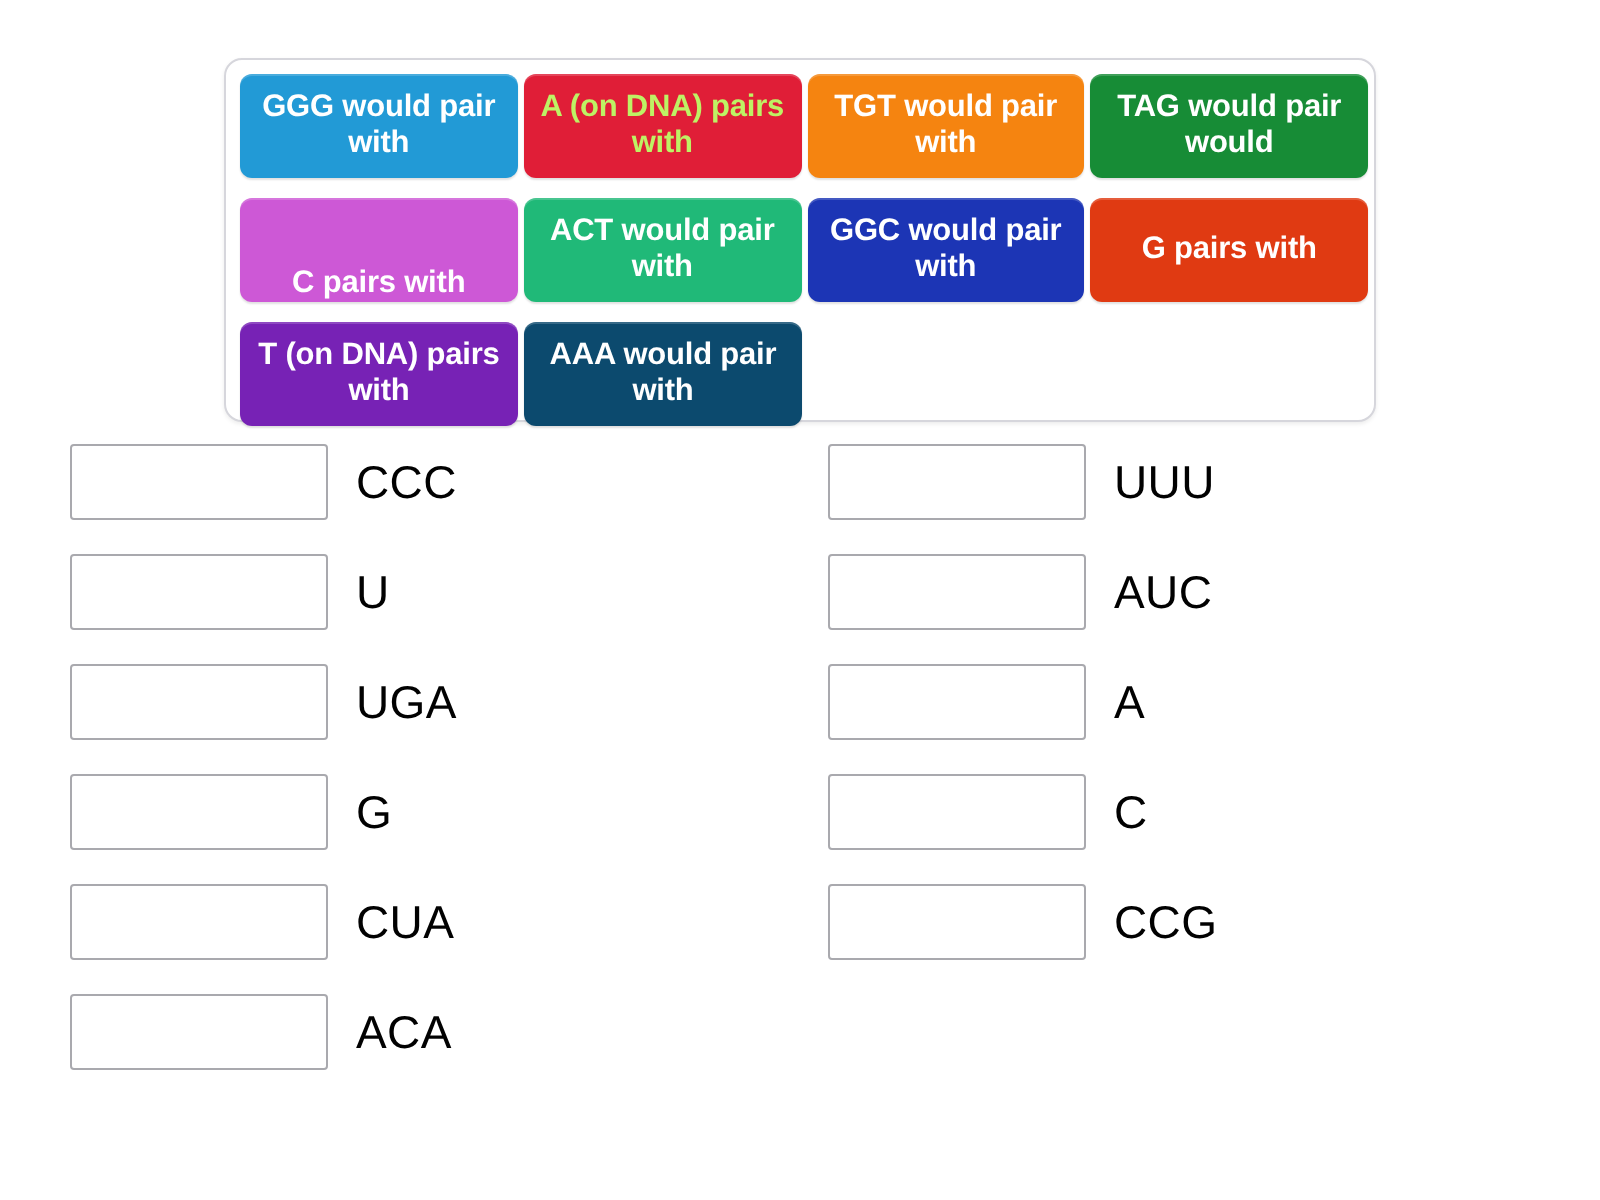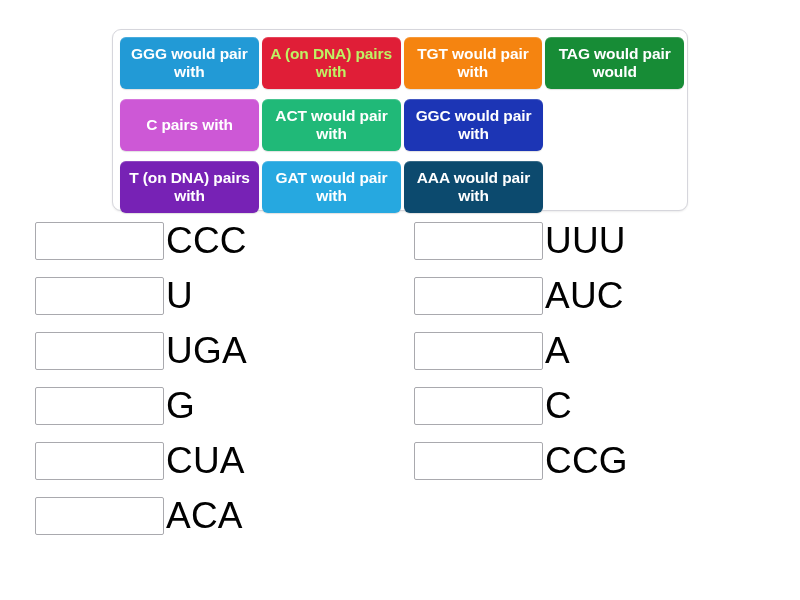--- a/index.html
+++ b/index.html
@@ -86,22 +86,22 @@
   .dropzone {
     width: 129px;
     height: 38px;
     box-sizing: border-box;
     background: #ffffff;
     border: 1px solid #a9a9ae;
     border-radius: 2px;
     flex: 0 0 auto;
   }
   .answer-label {
-    margin-left: 2px;
-    font-size: 37px;
+    margin-left: 14px;
+    font-size: 23px;
     line-height: 38px;
     color: #010101;
     font-weight: 400;
     white-space: nowrap;
     letter-spacing: 0.2px;
   }
 </style>
 </head>
 <body>
 
@@ -114,36 +114,36 @@
         <span>A (on DNA) pairs with</span>
       </div>
       <div class="tile" style="background: rgb(245, 132, 16); color: rgb(255, 255, 255);">
         <span>TGT would pair with</span>
       </div>
       <div class="tile" style="background: rgb(23, 140, 54); color: rgb(255, 255, 255);">
         <span>TAG would pair would</span>
       </div>
     </div>
     <div class="tile-row">
-      <div class="tile" style="background: rgb(205, 88, 214); color: rgb(255, 255, 255);">
+      <div class="tile" style="background: rgb(205, 88, 214); color: rgb(255, 255, 255); align-items: flex-end;">
         <span>C pairs with</span>
       </div>
       <div class="tile" style="background: rgb(32, 185, 120); color: rgb(255, 255, 255);">
         <span>ACT would pair with</span>
       </div>
       <div class="tile" style="background: rgb(28, 53, 181); color: rgb(255, 255, 255);">
         <span>GGC would pair with</span>
       </div>
+      <div class="tile" style="background: rgb(224, 58, 18); color: rgb(255, 255, 255);">
+        <span>G pairs with</span>
+      </div>
     </div>
     <div class="tile-row">
       <div class="tile" style="background: rgb(119, 34, 181); color: rgb(255, 255, 255); justify-content: flex-end;">
         <span>T (on DNA) pairs with</span>
-      </div>
-      <div class="tile" style="background: rgb(38, 168, 224); color: rgb(255, 255, 255);">
-        <span>GAT would pair with</span>
       </div>
       <div class="tile" style="background: #0c4a6e; color: rgb(255, 255, 255);">
         <span>AAA would pair with</span>
       </div>
     </div>
   </div>
 
 <div id="answers">
   <div class="answer-col" id="answer-col-left">
       <div class="answer-row">

